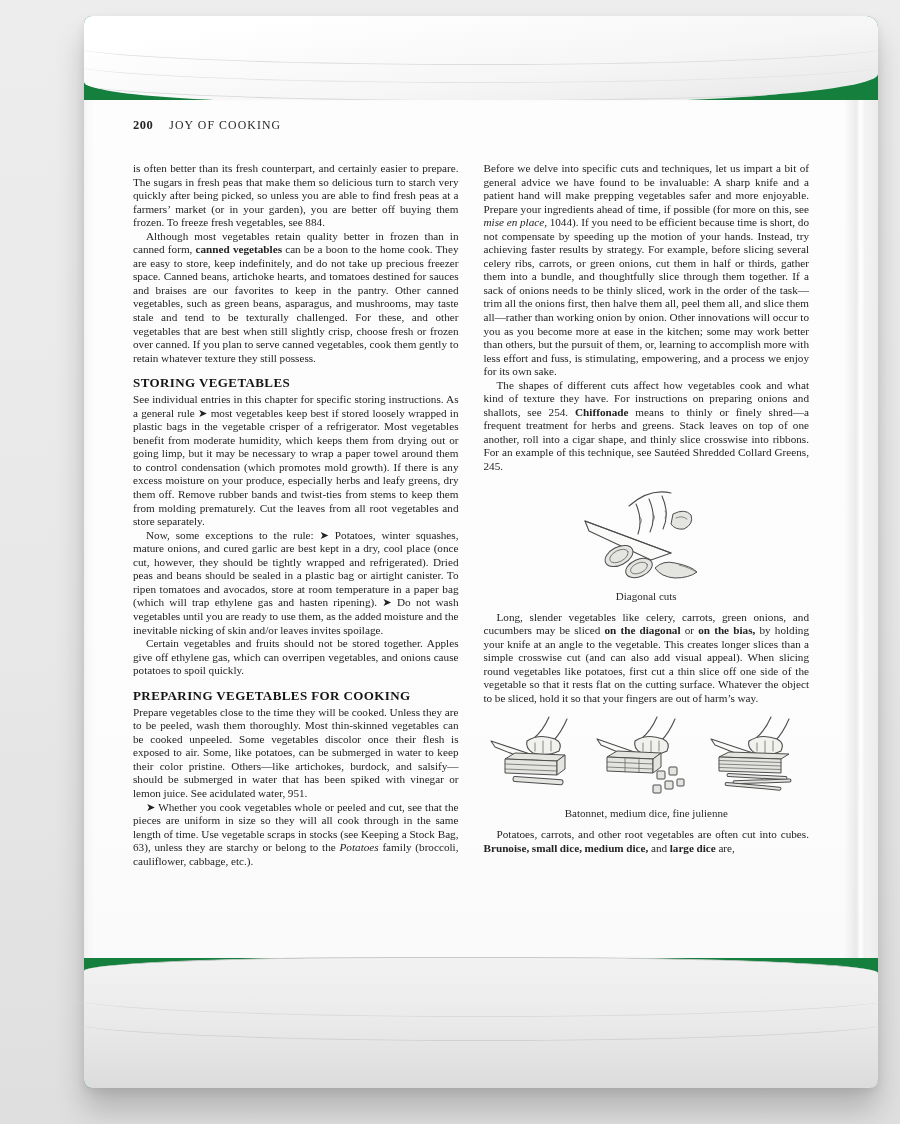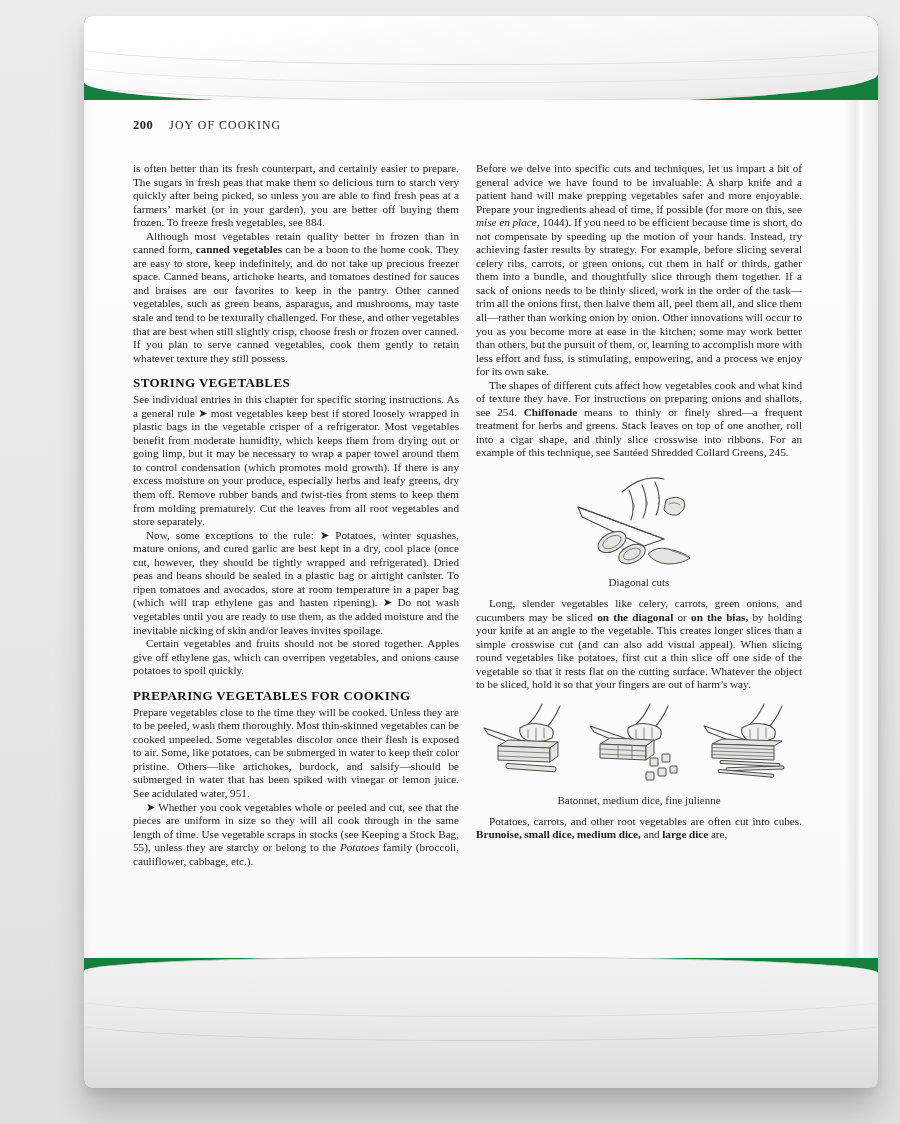--- a/index.html
+++ b/index.html
@@ -48,21 +48,21 @@
   }
   .bottom-edges .edge-line{border-bottom:1px solid #d9d9d9;}
   .bottom-edges .b1{top:18px;}
   .bottom-edges .b2{top:42px;border-bottom-color:#d0d0d0;}
 
   
   .page-content{position:absolute;left:49px;top:18px;width:676px;color:#262626;}
   .runhead{height:17px;margin-bottom:13px;font-size:12.5px;}
   .runhead .num{font-weight:bold;margin-right:16px;letter-spacing:0.5px;}
   .runhead .title{letter-spacing:1.1px;font-size:11.8px;}
-  .columns{display:flex;gap:17px;margin-top:27px;}
+  .columns{display:flex;gap:25px;margin-top:27px;}
   .col{width:326px;}
   .col p{
     margin:0;font-size:11.2px;line-height:13.55px;text-align:justify;
     color:#232323; word-spacing:-0.2px;
   }
   .col p.indent{text-indent:13px;}
   .col h3{
     margin:10px 0 2px 0;font-size:13px;letter-spacing:0.4px;color:#141414;
     font-weight:bold;
   }
@@ -99,21 +99,21 @@
         <div class="columns">
           <div class="col">
               <p><span>is often better than its fresh counterpart, and certainly easier to prepare. The sugars in fresh peas that make them so delicious turn to starch very quickly after being picked, so unless you are able to find fresh peas at a farmers’ market (or in your garden), you are better off buying them frozen. To freeze fresh vegetables, see 884.</span></p>
               <p class="indent"><span>Although most vegetables retain quality better in frozen than in canned form, </span><span class="b">canned vegetables</span><span> can be a boon to the home cook. They are easy to store, keep indefinitely, and do not take up precious freezer space. Canned beans, artichoke hearts, and tomatoes destined for sauces and braises are our favorites to keep in the pantry. Other canned vegetables, such as green beans, asparagus, and mushrooms, may taste stale and tend to be texturally challenged. For these, and other vegetables that are best when still slightly crisp, choose fresh or frozen over canned. If you plan to serve canned vegetables, cook them gently to retain whatever texture they still possess.</span></p>
               <h3>STORING VEGETABLES</h3>
               <p><span>See individual entries in this chapter for specific storing instructions. As a general rule ➤ most vegetables keep best if stored loosely wrapped in plastic bags in the vegetable crisper of a refrigerator. Most vegetables benefit from moderate humidity, which keeps them from drying out or going limp, but it may be necessary to wrap a paper towel around them to control condensation (which promotes mold growth). If there is any excess moisture on your produce, especially herbs and leafy greens, dry them off. Remove rubber bands and twist-ties from stems to keep them from molding prematurely. Cut the leaves from all root vegetables and store separately.</span></p>
               <p class="indent"><span>Now, some exceptions to the rule: ➤ Potatoes, winter squashes, mature onions, and cured garlic are best kept in a dry, cool place (once cut, however, they should be tightly wrapped and refrigerated). Dried peas and beans should be sealed in a plastic bag or airtight canister. To ripen tomatoes and avocados, store at room temperature in a paper bag (which will trap ethylene gas and hasten ripening). ➤ Do not wash vegetables until you are ready to use them, as the added moisture and the inevitable nicking of skin and/or leaves invites spoilage.</span></p>
               <p class="indent"><span>Certain vegetables and fruits should not be stored together. Apples give off ethylene gas, which can overripen vegetables, and onions cause potatoes to spoil quickly.</span></p>
               <h3>PREPARING VEGETABLES FOR COOKING</h3>
               <p><span>Prepare vegetables close to the time they will be cooked. Unless they are to be peeled, wash them thoroughly. Most thin-skinned vegetables can be cooked unpeeled. Some vegetables discolor once their flesh is exposed to air. Some, like potatoes, can be submerged in water to keep their color pristine. Others—like artichokes, burdock, and salsify—should be submerged in water that has been spiked with vinegar or lemon juice. See acidulated water, 951.</span></p>
-              <p class="indent"><span>➤ Whether you cook vegetables whole or peeled and cut, see that the pieces are uniform in size so they will all cook through in the same length of time. Use vegetable scraps in stocks (see Keeping a Stock Bag, 55), unless they are starchy or belong to the </span><span class="i">Potatoes</span><span> family (broccoli, cauliflower, cabbage, etc.).</span></p>
+              <p class="indent"><span>➤ Whether you cook vegetables whole or peeled and cut, see that the pieces are uniform in size so they will all cook through in the same length of time. Use vegetable scraps in stocks (see Keeping a Stock Bag, 63), unless they are starchy or belong to the </span><span class="i">Potatoes</span><span> family (broccoli, cauliflower, cabbage, etc.).</span></p>
             </div>
           <div class="col">
               <p><span>Before we delve into specific cuts and techniques, let us impart a bit of general advice we have found to be invaluable: A sharp knife and a patient hand will make prepping vegetables safer and more enjoyable. Prepare your ingredients ahead of time, if possible (for more on this, see </span><span class="i">mise en place</span><span>, 1044). If you need to be efficient because time is short, do not compensate by speeding up the motion of your hands. Instead, try achieving faster results by strategy. For example, before slicing several celery ribs, carrots, or green onions, cut them in half or thirds, gather them into a bundle, and thoughtfully slice through them together. If a sack of onions needs to be thinly sliced, work in the order of the task—trim all the onions first, then halve them all, peel them all, and slice them all—rather than working onion by onion. Other innovations will occur to you as you become more at ease in the kitchen; some may work better than others, but the pursuit of them, or, learning to accomplish more with less effort and fuss, is stimulating, empowering, and a process we enjoy for its own sake.</span></p>
               <p class="indent"><span>The shapes of different cuts affect how vegetables cook and what kind of texture they have. For instructions on preparing onions and shallots, see 254. </span><span class="b">Chiffonade</span><span> means to thinly or finely shred—a frequent treatment for herbs and greens. Stack leaves on top of one another, roll into a cigar shape, and thinly slice crosswise into ribbons. For an example of this technique, see Sautéed Shredded Collard Greens, 245.</span></p>
               <div class="figure">
   <svg width="134" height="100" viewBox="0 0 134 100">
 
     <path class="ln" d="M50,22 Q70,4 92,9"></path>
     <path class="ln" d="M57,20 Q64,36 59,50"></path>
     <path class="ln" d="M70,15 Q78,33 71,48"></path>

